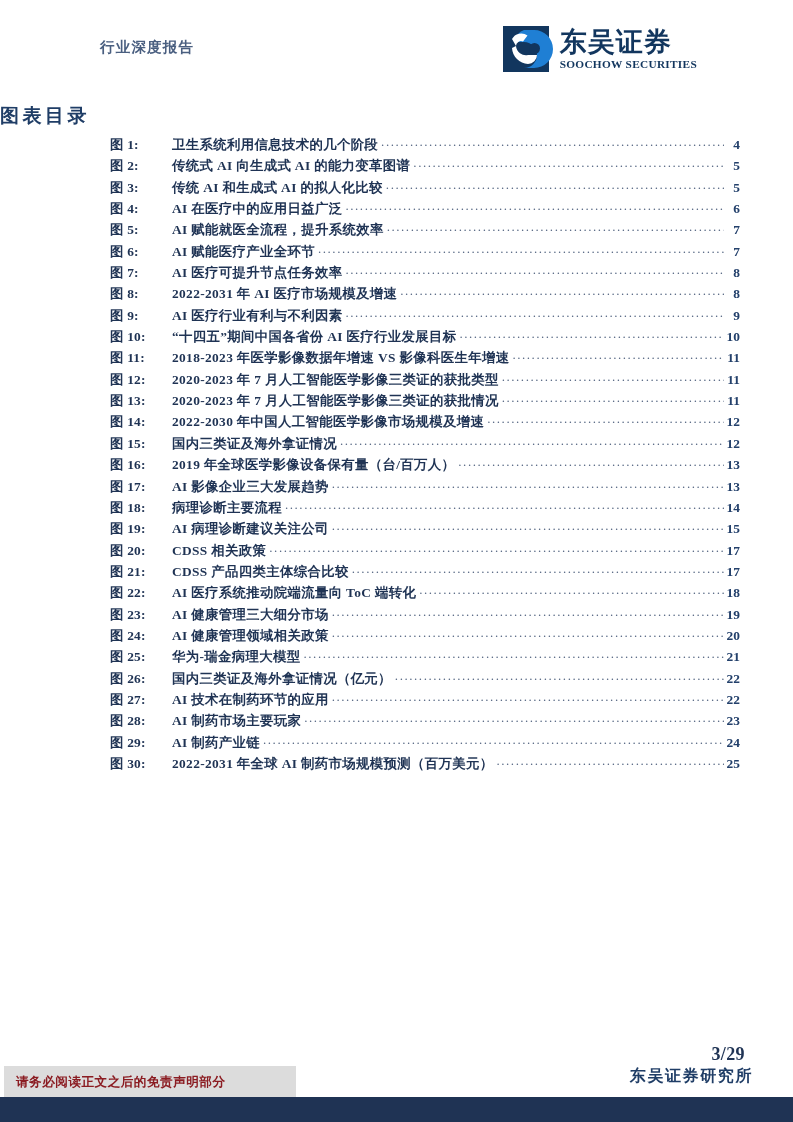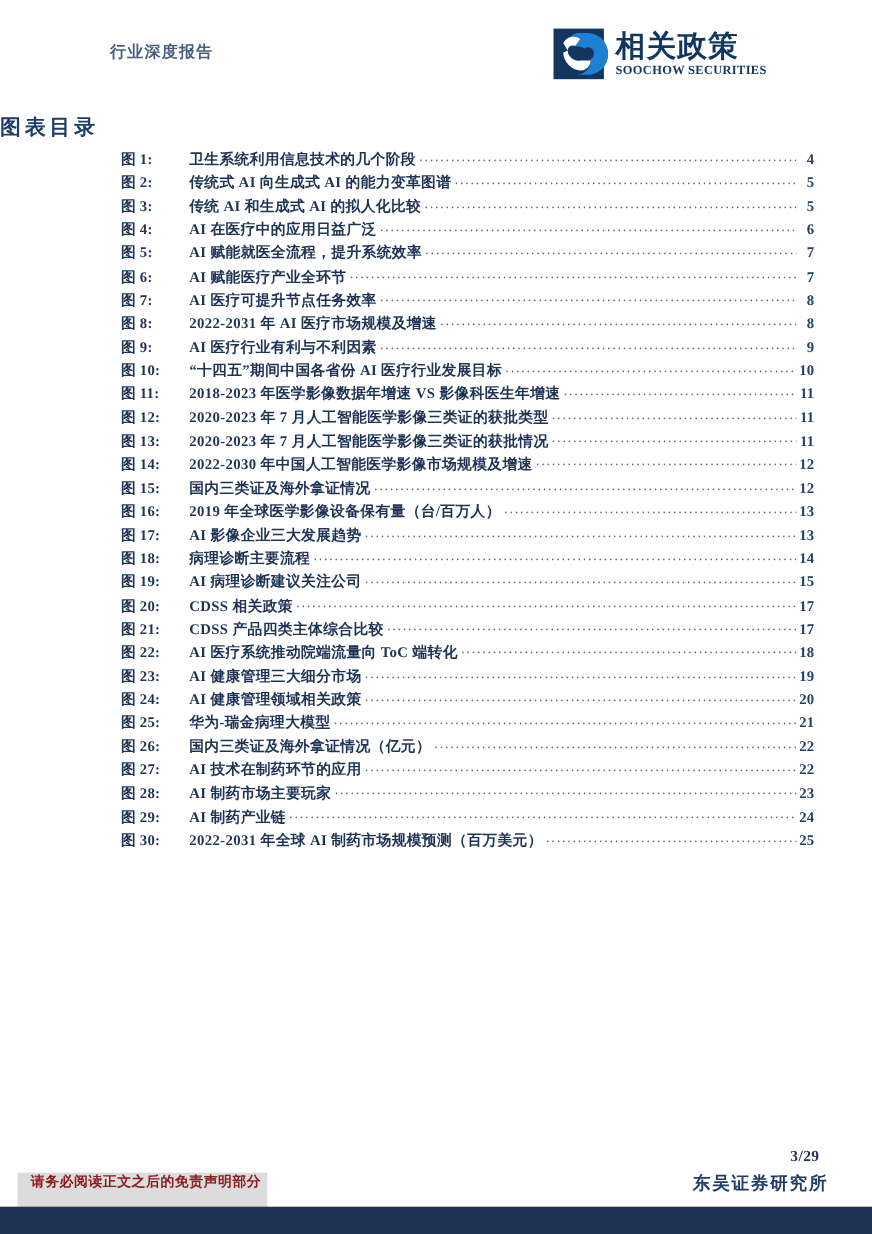--- a/index.html
+++ b/index.html
@@ -153,45 +153,45 @@
     left: 0;
     bottom: 0;
     width: 793px;
     height: 92px;
   }
   .footer-pageno {
     position: absolute;
     right: 48px;
     top: 14px;
     font-family: "Liberation Serif", "DejaVu Serif", serif;
-    font-size: 14px;
+    font-size: 18px;
     font-weight: bold;
     color: #1f3354;
     letter-spacing: 0.4px;
   }
   .footer-institute {
     position: absolute;
     right: 40px;
     top: 36px;
     font-family: "Liberation Serif", "DejaVu Serif", serif;
     font-size: 16px;
     font-weight: bold;
     color: #1f3d66;
     letter-spacing: 1.6px;
     white-space: nowrap;
   }
   .footer-disclaimer-box {
     position: absolute;
-    left: 16px;
+    left: 4px;
     bottom: 24px;
-    width: 227px;
+    width: 292px;
     height: 32px;
     background: #dcdcdc;
     display: flex;
-    align-items: flex-start;
+    align-items: center;
   }
   .footer-disclaimer-text {
     padding-left: 12px;
     font-family: "Liberation Serif", "DejaVu Serif", serif;
     font-size: 12.6px;
     font-weight: bold;
     color: #8b1c22;
     letter-spacing: 0.5px;
     white-space: nowrap;
   }
@@ -214,21 +214,21 @@
     <span class="brand-mark">
       <svg viewBox="0 0 50 50" width="50" height="50" aria-hidden="true">
         <rect x="0" y="2" width="46" height="46" fill="#12365e"></rect>
         <path d="M31 6 A17 17 0 0 1 31 44 L21 44 A13 13 0 0 0 21 18 L12 18 A13 13 0 0 1 21 6 Z" fill="#1f7fd4"></path>
         <path d="M9 15 A10.5 10.5 0 0 1 24.5 11.5 L20 17.5 A5 5 0 0 0 13 22 Z" fill="#ffffff"></path>
         <path d="M13 22 A10 10 0 0 0 25 31 L34 31 A9 9 0 0 1 25 40 A17 17 0 0 1 9 24 Z" fill="#ffffff"></path>
         <circle cx="31.5" cy="24.5" r="5.5" fill="#12365e"></circle>
       </svg>
     </span>
     <span class="brand-text">
-      <span class="brand-cn">相关政策</span>
+      <span class="brand-cn">东吴证券</span>
       <span class="brand-en">SOOCHOW SECURITIES</span>
     </span>
   </div>
 </div>
 
 <div class="toc-title">图表目录</div>
 
 <div class="toc-list">
     <div class="toc-row">
       <span class="toc-figno">图 1:</span>

